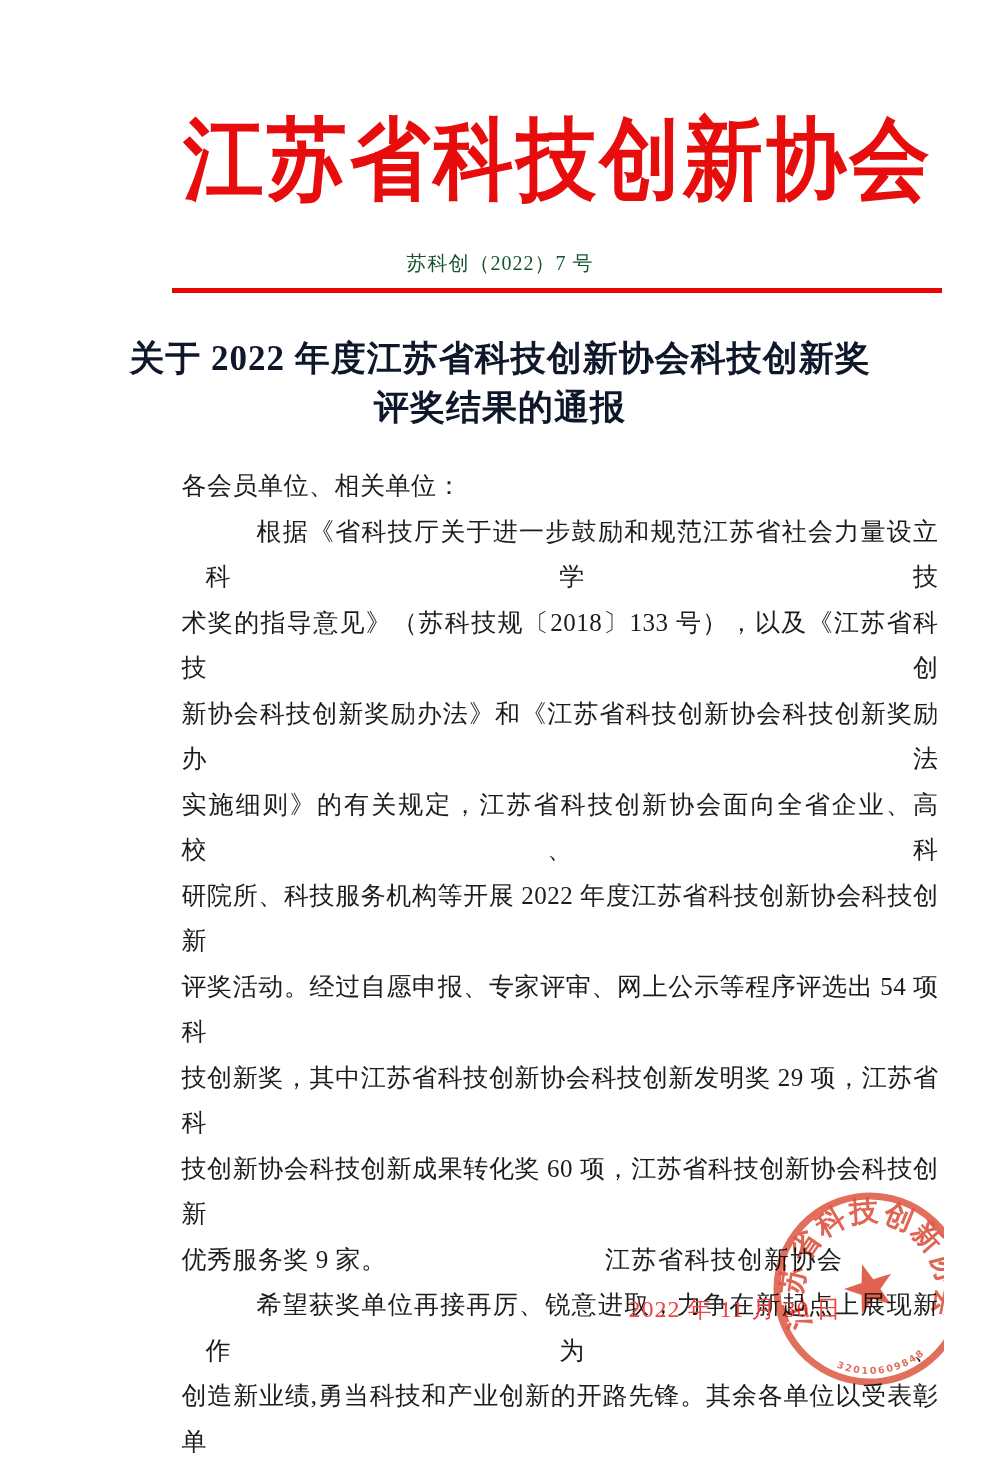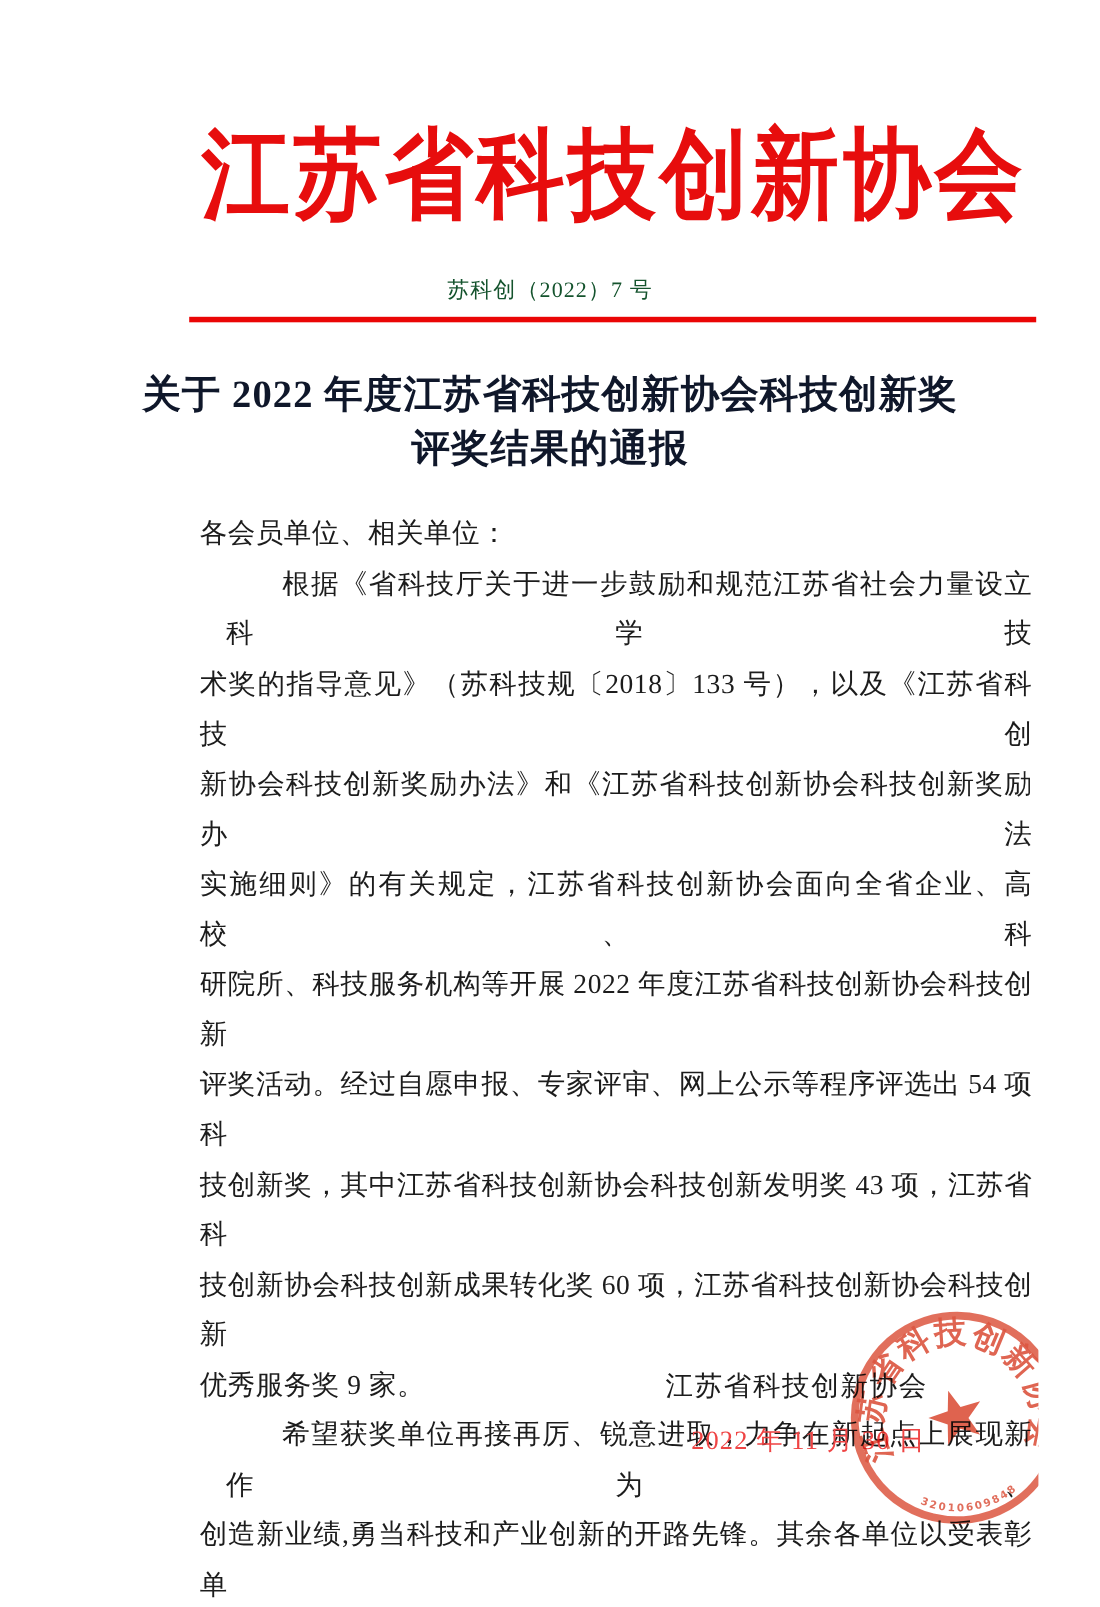--- a/index.html
+++ b/index.html
@@ -138,21 +138,21 @@
   </div>
 
   <div class="body-text">
       <div class="line">各会员单位、相关单位：</div>
       <div class="line j ind">根据《省科技厅关于进一步鼓励和规范江苏省社会力量设立科学技</div>
       <div class="line j">术奖的指导意见》（苏科技规〔2018〕133 号），以及《江苏省科技创</div>
       <div class="line j">新协会科技创新奖励办法》和《江苏省科技创新协会科技创新奖励办法</div>
       <div class="line j">实施细则》的有关规定，江苏省科技创新协会面向全省企业、高校、科</div>
       <div class="line j">研院所、科技服务机构等开展 2022 年度江苏省科技创新协会科技创新</div>
       <div class="line j">评奖活动。经过自愿申报、专家评审、网上公示等程序评选出 54 项科</div>
-      <div class="line j">技创新奖，其中江苏省科技创新协会科技创新发明奖 43 项，江苏省科</div>
+      <div class="line j">技创新奖，其中江苏省科技创新协会科技创新发明奖 29 项，江苏省科</div>
       <div class="line j">技创新协会科技创新成果转化奖 60 项，江苏省科技创新协会科技创新</div>
       <div class="line">优秀服务奖 9 家。</div>
       <div class="line j ind">希望获奖单位再接再厉、锐意进取，力争在新起点上展现新作为、</div>
       <div class="line j">创造新业绩,勇当科技和产业创新的开路先锋。其余各单位以受表彰单</div>
     </div>
 
   <div class="sig-org">江苏省科技创新协会</div>
   <div class="sig-date">2022 年 11 月 30 日</div>
 
   <svg class="seal" viewBox="0 0 200 200">

